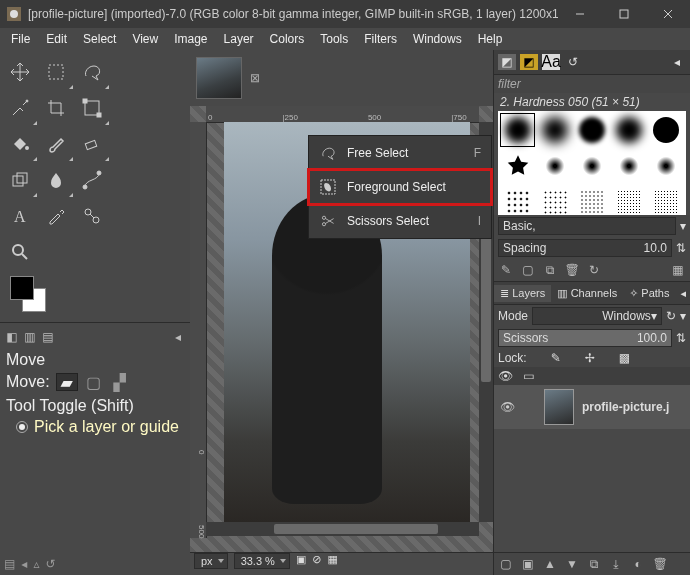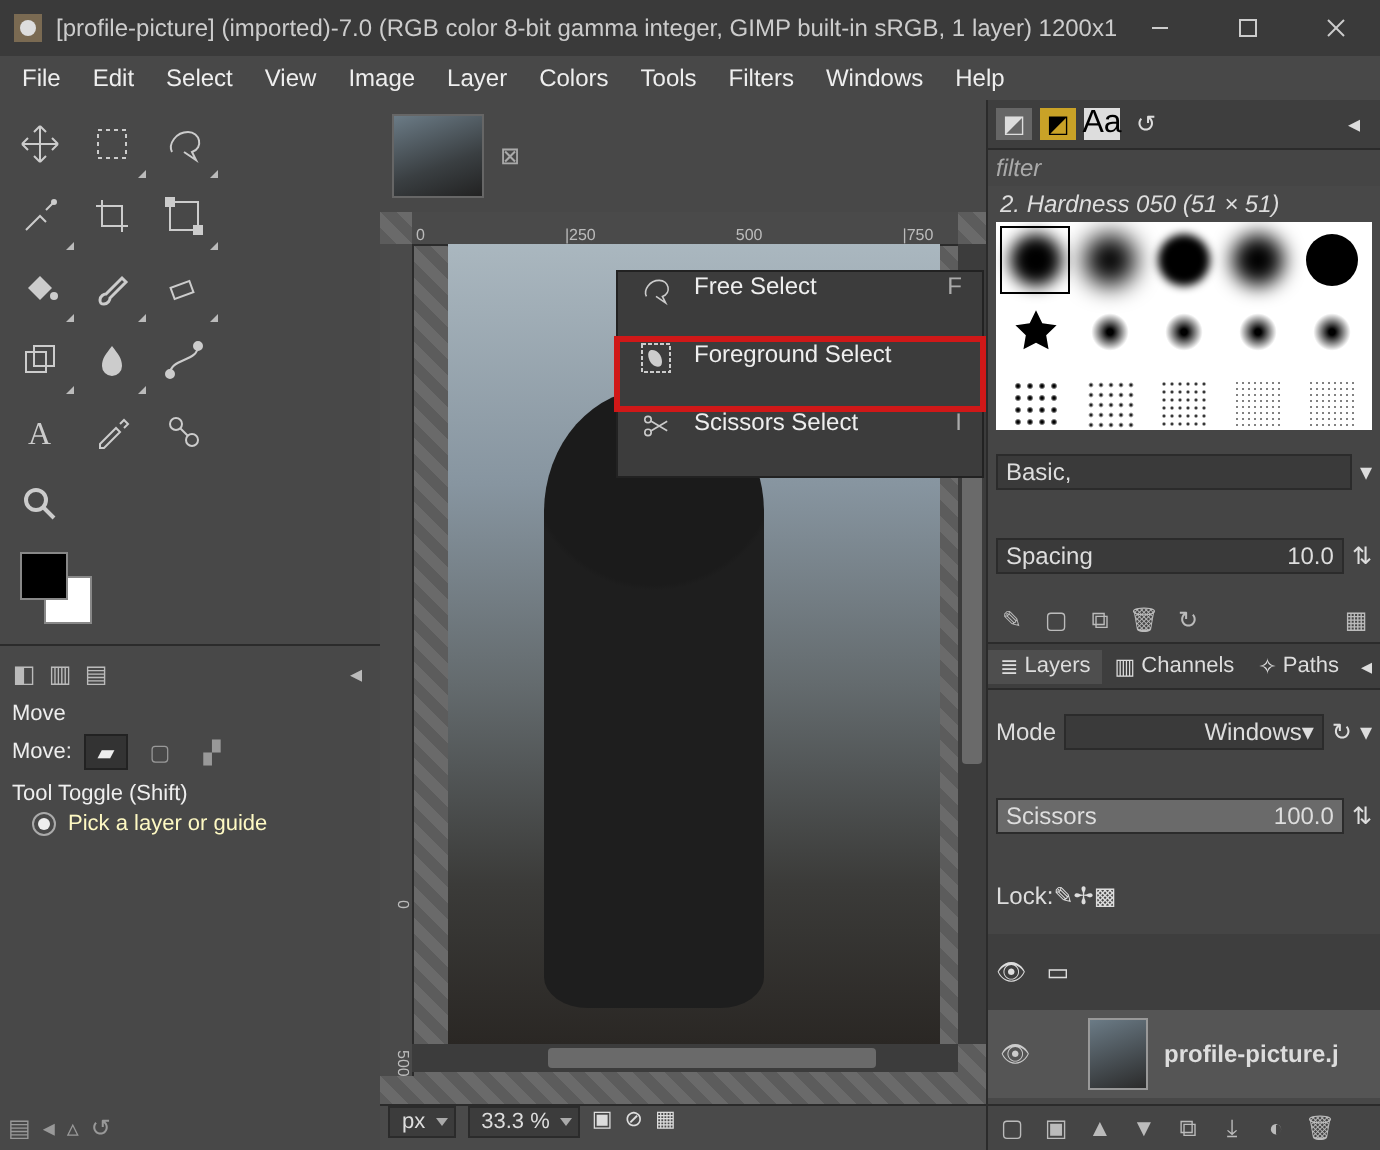--- a/index.html
+++ b/index.html
@@ -18,21 +18,21 @@
 .toolbox{padding:4px 2px}
 .toolrow{display:flex}
 .toolbtn{width:36px;height:36px;display:flex;align-items:center;justify-content:center;color:#ccc;position:relative}
 .toolbtn .tri{position:absolute;right:1px;bottom:1px;width:0;height:0;border-left:4px solid transparent;border-bottom:4px solid #bbb}
 .colorswatch{margin:6px 0 0 8px;position:relative;width:44px;height:38px}
 .colorswatch .fg{position:absolute;left:0;top:0;width:22px;height:22px;background:#000;border:1px solid #888}
 .colorswatch .bg{position:absolute;left:12px;top:12px;width:22px;height:22px;background:#fff;border:1px solid #888}
 .panel-sep{height:1px;background:#2b2b2b;margin:4px 0}
 .small-icons{display:flex;gap:2px;padding:2px 4px}
 .small-icons span{width:16px;height:16px;display:flex;align-items:center;justify-content:center;color:#bbb}
-.tool-options{padding:4px 6px;color:#eee;font-size:11px}
+.tool-options{padding:4px 6px;color:#eee;font-size:16px}
 .tool-options .hdr{font-weight:400;margin-bottom:4px}
 .radio-row{display:flex;align-items:center;gap:6px;margin:3px 0 3px 10px;color:#fef9c3}
 .radio{width:10px;height:10px;border-radius:50%;border:1px solid #aaa;display:inline-block}
 .radio.on::after{content:"";display:block;width:6px;height:6px;background:#eee;border-radius:50%;margin:2px}
 .left-bottom{margin-top:auto;padding:4px;display:flex;gap:6px;align-items:center;color:#999}
 .thumb-strip{height:48px;padding:4px 6px;display:flex;gap:8px;align-items:center}
 .thumb{width:44px;height:40px;background:#2f2f2f;border:1px solid #666;display:flex;align-items:center;justify-content:center;position:relative}
 .thumb.image{background:linear-gradient(160deg,#6b7b86 0%,#3a3f42 60%,#222 100%)}
 .canvas-area{flex:1;position:relative;background:linear-gradient(45deg,#5c5c5c 25%,#6a6a6a 25%,#6a6a6a 50%,#5c5c5c 50%,#5c5c5c 75%,#6a6a6a 75%);background-size:16px 16px}
 .ruler-h{position:absolute;left:16px;right:14px;top:0;height:16px;background:#4a4a4a;border-bottom:1px solid #2b2b2b;font-size:8px;color:#bbb;display:flex;align-items:flex-end;padding-left:2px;gap:70px}
@@ -40,33 +40,33 @@
 .scroll-v{position:absolute;right:0;top:16px;bottom:30px;width:14px;background:#3c3c3c}
 .scroll-v .thumb-s{position:absolute;left:2px;right:2px;top:10%;height:55%;background:#6a6a6a;border-radius:2px}
 .scroll-h{position:absolute;left:16px;right:14px;bottom:16px;height:14px;background:#3c3c3c}
 .scroll-h .thumb-s{position:absolute;top:2px;bottom:2px;left:25%;width:60%;background:#6a6a6a;border-radius:2px}
 .photo{position:absolute;left:34px;top:16px;width:246px;bottom:30px;background:linear-gradient(180deg,#aab7bf 0%,#8795a0 30%,#646b6e 55%,#3b3b39 80%,#2a2724 100%);overflow:hidden}
 .photo::before{content:"";position:absolute;left:42%;top:18%;width:110px;height:310px;background:radial-gradient(circle at 50% 12%,#1b1b1b 0 22%,transparent 23%),linear-gradient(180deg,#1e1e1e 0 100%);border-radius:50% 50% 20% 20%/20% 20% 5% 5%;transform:translateX(-50%)}
 .statusbar{height:22px;background:#4a4a4a;border-top:1px solid #2b2b2b;display:flex;align-items:flex-start;font-size:11px;color:#ddd;gap:6px;padding:0 4px}
 .statusbar .combo{background:#3c3c3c;border:1px solid #2b2b2b;padding:1px 14px 1px 6px;position:relative}
 .statusbar .combo::after{content:"";position:absolute;right:3px;top:5px;border-left:3px solid transparent;border-right:3px solid transparent;border-top:4px solid #aaa}
 .context-menu{position:absolute;left:118px;top:85px;width:182px;background:#3c3c3c;border:1px solid #222;z-index:50}
-.context-menu .item{display:flex;height:34px;padding:0 10px;gap:10px;color:#eee}
+.context-menu .item{display:flex;align-items:center;height:34px;padding:0 10px;gap:10px;color:#eee}
 .context-menu .item .kb{margin-left:auto;color:#aaa}
 .context-menu .item .ico{width:18px;height:18px;display:flex;align-items:center;justify-content:center;color:#ccc}
 .context-menu .item.highlight{outline:3px solid #d01818;outline-offset:-1px}
 .r-tabs{height:24px;display:flex;align-items:center;gap:4px;padding:0 4px;background:#3e3e3e;border-bottom:1px solid #2b2b2b}
 .r-tabs span{width:18px;height:16px;display:flex;align-items:center;justify-content:center}
 .filter-row{display:flex;align-items:center;padding:2px 4px;background:#454545;font-style:italic;color:#aaa}
 .brush-label{padding:2px 6px;font-style:italic;color:#ddd}
 .brush-grid{background:#fff;margin:0 4px;height:100px;display:grid;grid-template-columns:repeat(5,1fr);grid-auto-rows:34px;gap:2px;padding:2px;overflow:hidden;position:relative}
 .brush-grid .sel{outline:1px solid #000;outline-offset:-1px}
 .brush{display:flex;align-items:center;justify-content:center}
 .dark-circle{width:26px;height:26px;border-radius:50%;background:#000}
-.row-control{display:flex;align-items:center;padding:12px 4px;gap:4px;background:#454545}
+.row-control{display:flex;align-items:center;padding:2px 4px;gap:4px;background:#454545}
 .slider-field{flex:1;background:#3a3a3a;border:1px solid #2b2b2b;padding:1px 4px;display:flex;justify-content:space-between;color:#ddd;position:relative}
 .icon-bar{display:flex;gap:6px;padding:3px 4px;color:#bbb;background:#454545}
 .icon-bar span{width:16px;height:16px;display:flex;align-items:center;justify-content:center}
 .layers-tabs{display:flex;align-items:center;background:#3e3e3e;height:22px;font-size:11px;border-top:1px solid #2b2b2b;border-bottom:1px solid #2b2b2b}
 .layers-tabs .tab{padding:2px 6px;display:flex;align-items:center;gap:3px;color:#ddd}
 .layers-tabs .tab.active{background:#4e4e4e}
 .layer-row{display:flex;align-items:center;gap:8px;padding:4px 6px;background:#555}
 .layer-row .eye{width:16px;color:#ccc}
 .layer-thumb{width:28px;height:34px;background:linear-gradient(160deg,#6b7b86 0%,#2b2b2b 100%);border:1px solid #999}
 .right-bottom{margin-top:auto}
@@ -424,21 +424,21 @@
         <span>↻</span>
         <span>▾</span>
       </div>
       <div class="row-control">
         <div class="slider-field" style="background:linear-gradient(to right,#6a6a6a 100%,#3a3a3a 0)">
           <span>Scissors</span>
           <span>100.0</span>
         </div>
         <span>⇅</span>
       </div>
-      <div class="row-control" style="gap:0">
+      <div class="row-control" style="gap:24px">
         <span>Lock:</span>
         <span>✎</span>
         <span>✢</span>
         <span>▩</span>
       </div>
       <div class="row-control" style="background:#3e3e3e;gap:10px">
         <span>👁</span>
         <span>▭</span>
       </div>
       <div class="layer-row">

